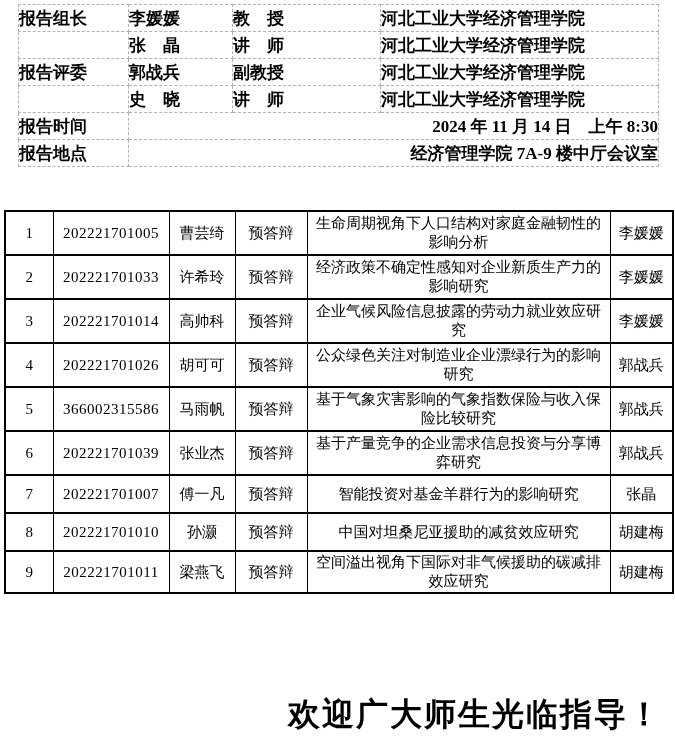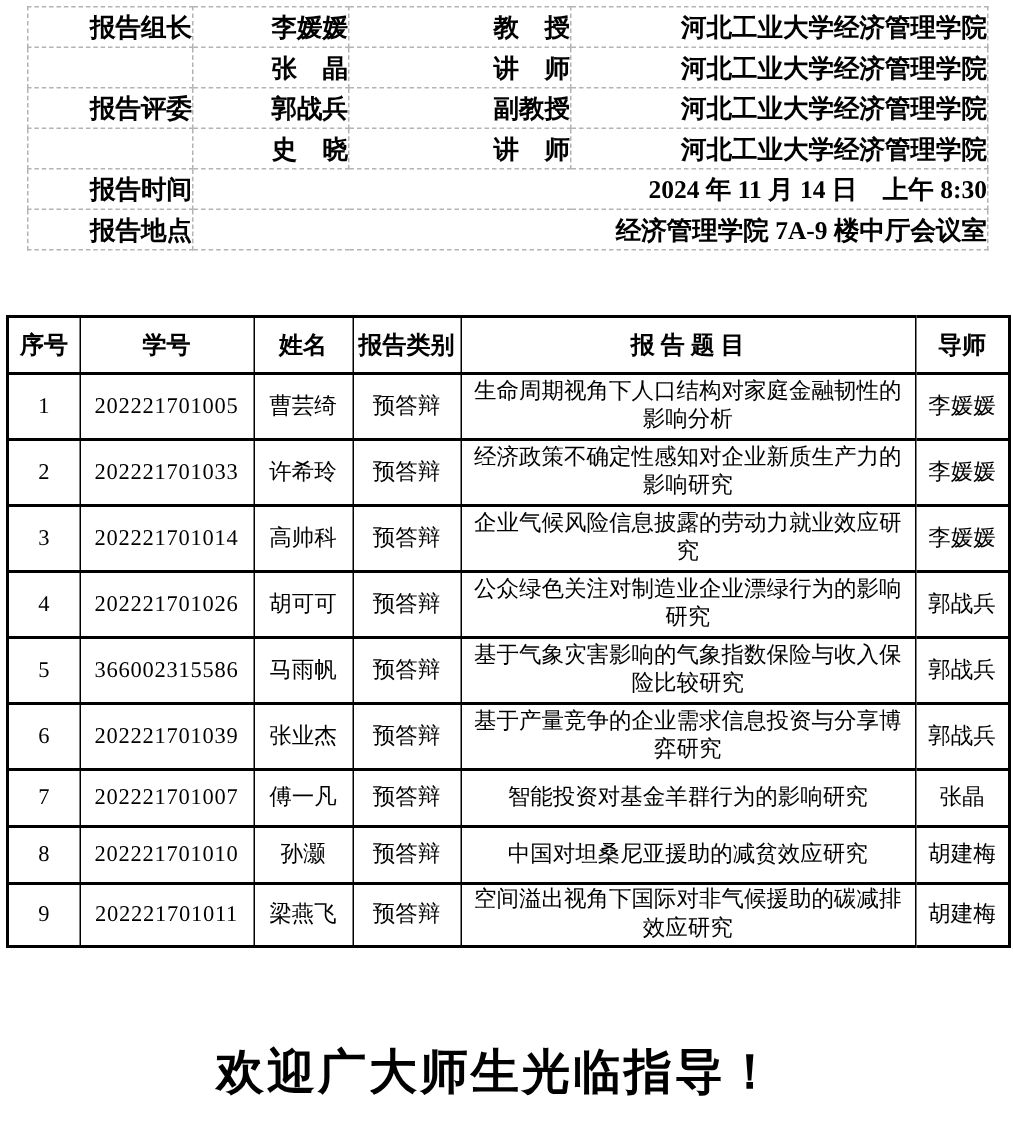--- a/index.html
+++ b/index.html
@@ -24,21 +24,21 @@
     width: 640px;
     border-collapse: collapse;
     table-layout: fixed;
   }
   .info-table td {
     border: 1px dashed #b3b3b3;
     height: 26px;
     padding: 0;
     font-size: 17px;
     font-weight: bold;
-    text-align: right;
+    text-align: left;
     vertical-align: middle;
     white-space: nowrap;
     overflow: hidden;
   }
   .info-table td.left-val {
     text-align: right;
     padding-left: 25px;
   }
   .col-label { width: 110px; }
   .col-name  { width: 104px; }
@@ -79,21 +79,21 @@
   .m-col-topic  { width: 303px; }
   .m-col-adv    { width: 63px; }
   .cell-id { font-size: 16px; letter-spacing: 0.5px; margin-left: 16px; }
 
   
   .welcome {
     position: absolute;
     top: 693px;
     left: 0;
     width: 662px;
-    text-align: center;
+    text-align: right;
     font-size: 32px;
     font-weight: bold;
     letter-spacing: 2px;
     white-space: nowrap;
   }
 </style>
 </head>
 <body>
 
 <table class="info-table">
@@ -142,28 +142,20 @@
 <table class="main-table">
   <colgroup>
     <col class="m-col-index">
       <col class="m-col-id">
       <col class="m-col-name">
     <col class="m-col-cat">
       <col class="m-col-topic">
       <col class="m-col-adv">
   </colgroup>
   <tbody>
-      <tr>
-    <th>序号</th>
-    <th>学号</th>
-    <th>姓名</th>
-    <th>报告类别</th>
-    <th>报 告 题 目</th>
-    <th>导师</th>
-  </tr>
   <tr class="tall">
     <td>1</td>
     <td class="cell-id">202221701005</td>
     <td>曹芸绮</td>
     <td>预答辩</td>
     <td>生命周期视角下人口结构对家庭金融韧性的影响分析</td>
     <td>李媛媛</td>
   </tr>
   <tr class="tall">
     <td>2</td>

